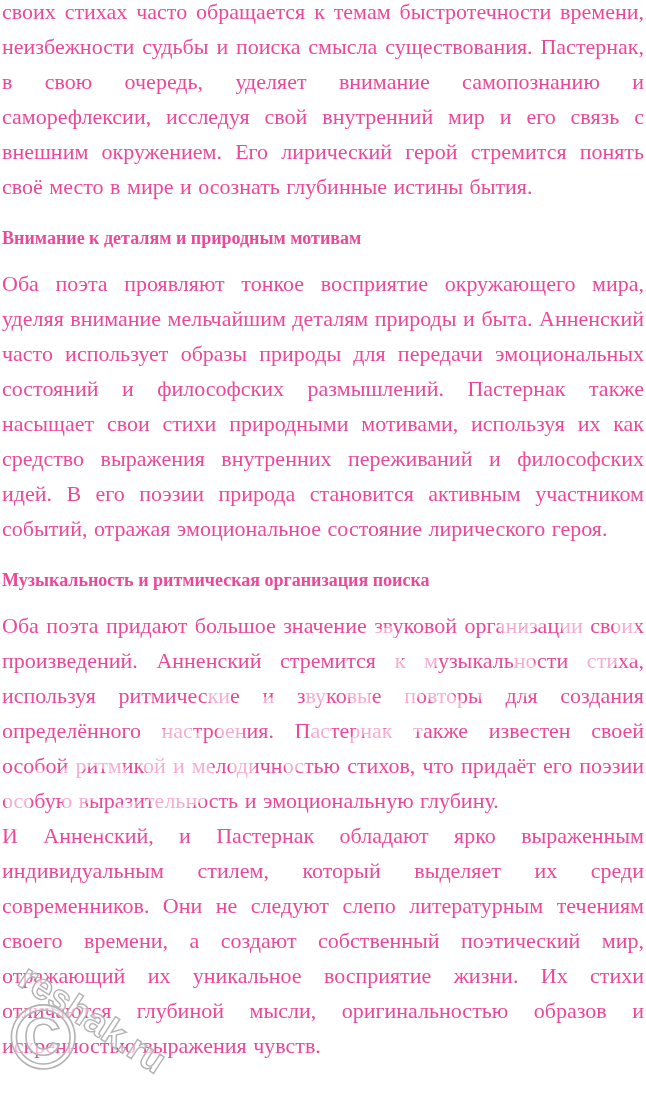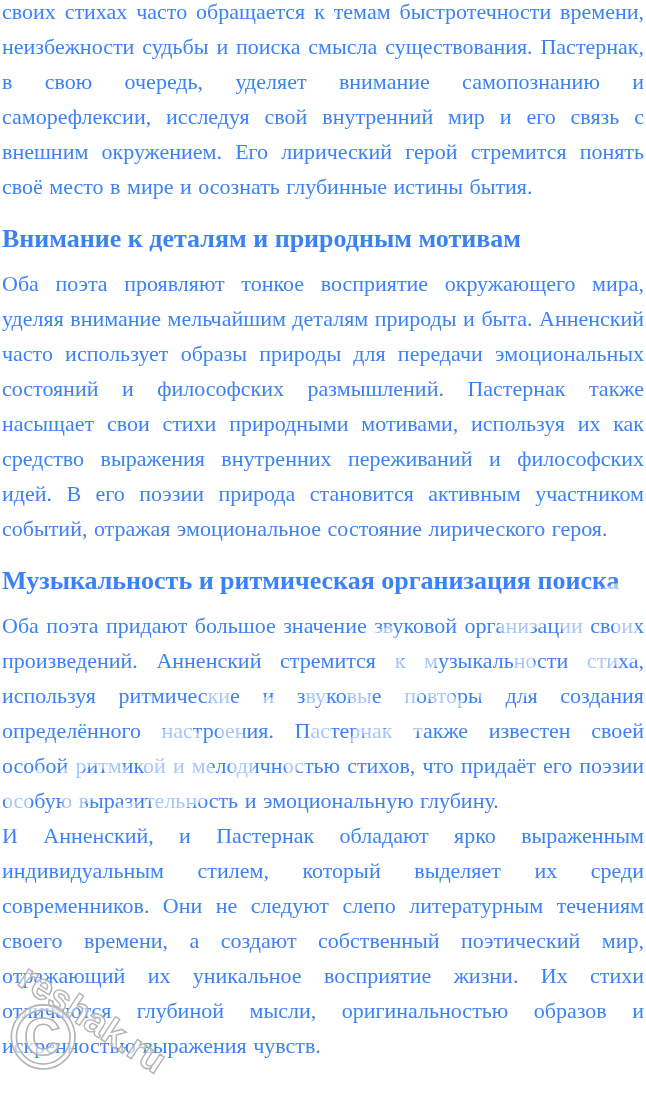--- a/index.html
+++ b/index.html
@@ -7,40 +7,40 @@
     padding: 0;
     background: #ffffff;
   }
   .page {
     position: relative;
     width: 646px;
     height: 1101px;
     background: #ffffff;
     overflow: hidden;
     font-family: "Liberation Serif", "DejaVu Serif", serif;
-    color: #3b82f6;
+    color: #ec4899;
     box-sizing: border-box;
     padding: 0 2px;
   }
   .content {
     position: relative;
     margin-top: -6px;
     z-index: 1;
   }
   p.body-text {
     margin: 0;
     font-size: 22px;
     line-height: 35px;
     text-align: justify;
     text-align-last: left;
     word-spacing: 1px;
   }
   h2.heading {
     margin: 17px 0 10px 0;
-    font-size: 26px;
+    font-size: 18px;
     line-height: 35px;
     font-weight: bold;
     text-align: left;
   }
   svg.watermark-layer {
     position: absolute;
     top: 0;
     left: 0;
     z-index: 2;
     pointer-events: none;

